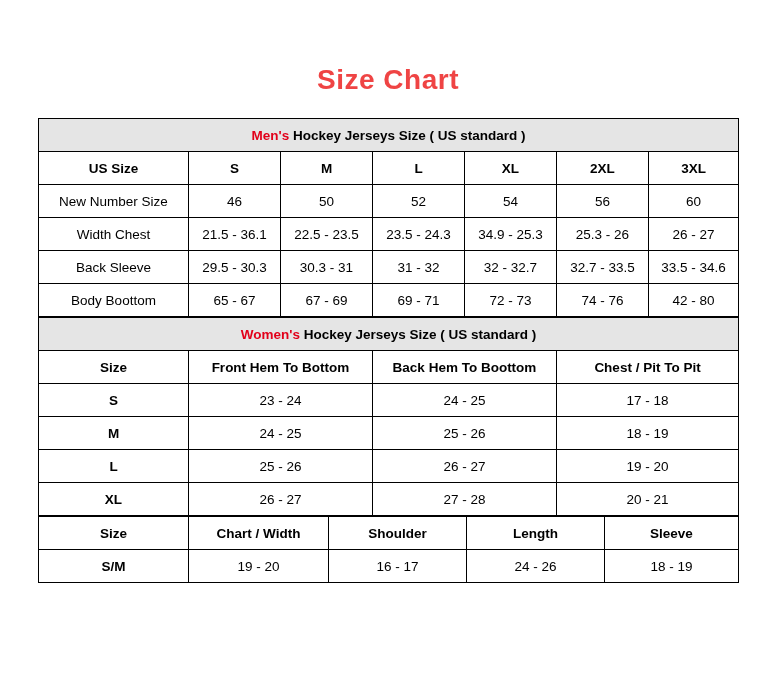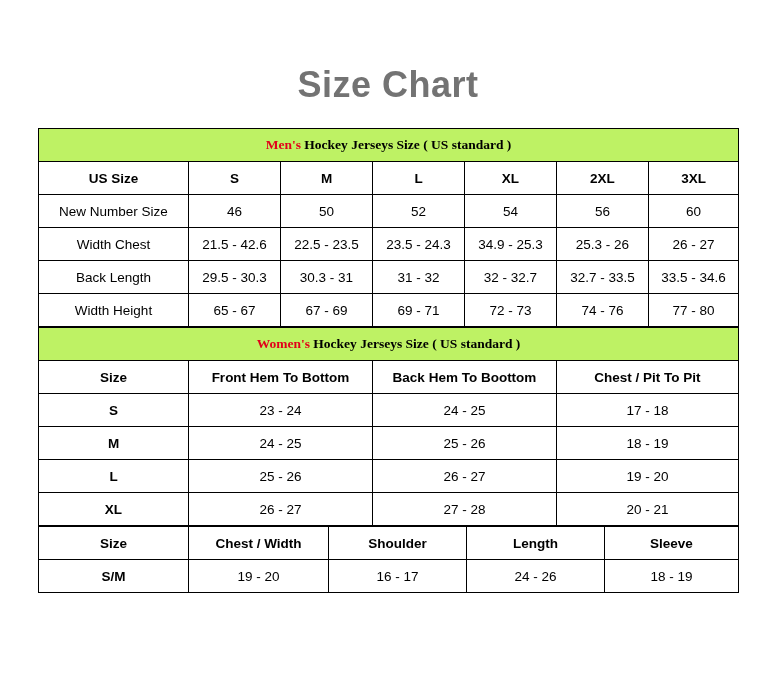--- a/index.html
+++ b/index.html
@@ -15,22 +15,22 @@
     overflow: hidden;
   }
   .page {
     width: 776px;
     height: 692px;
     position: relative;
     box-sizing: border-box;
   }
   .title {
     text-align: center;
-    color: #737373;
-    font-size: 36px;
+    color: #ef4444;
+    font-size: 28px;
     font-weight: bold;
     margin-top: 64px;
     margin-bottom: 2px;
     letter-spacing: 0.5px;
   }
   .chart-wrap {
     margin: 22px 38px 0 38px;
   }
   table.sizechart {
     border-collapse: collapse;
@@ -39,25 +39,24 @@
   }
   table.sizechart td {
     border: 1px solid #000000;
     text-align: center;
     vertical-align: middle;
     font-size: 13.5px;
     height: 28px;
     padding: 2px 2px;
   }
   td.section-head {
-    background: #bef264;
+    background: #e5e5e5;
     font-weight: bold;
     font-size: 15px;
     height: 32px;
-    font-family: Liberation Serif, serif;
   }
   td.section-head .accent {
     color: #e2001a;
   }
   td.colhead {
     font-weight: bold;
     margin-top: 12px;
   }
   td.rowlabel {
     font-weight: normal;
@@ -103,44 +102,44 @@
           <td class="rowlabel">New Number Size</td>
           <td>46</td>
           <td>50</td>
           <td>52</td>
           <td>54</td>
           <td>56</td>
           <td>60</td>
         </tr>
         <tr>
           <td class="rowlabel">Width Chest</td>
-          <td>21.5 - 42.6</td>
+          <td>21.5 - 36.1</td>
           <td>22.5 - 23.5</td>
           <td>23.5 - 24.3</td>
           <td>34.9 - 25.3</td>
           <td>25.3 - 26</td>
           <td>26 - 27</td>
         </tr>
         <tr>
-          <td class="rowlabel">Back Length</td>
+          <td class="rowlabel">Back Sleeve</td>
           <td>29.5 - 30.3</td>
           <td>30.3 - 31</td>
           <td>31 - 32</td>
           <td>32 - 32.7</td>
           <td>32.7 - 33.5</td>
           <td>33.5 - 34.6</td>
         </tr>
         <tr>
-          <td class="rowlabel">Width Height</td>
+          <td class="rowlabel">Body Boottom</td>
           <td>65 - 67</td>
           <td>67 - 69</td>
           <td>69 - 71</td>
           <td>72 - 73</td>
           <td>74 - 76</td>
-          <td>77 - 80</td>
+          <td>42 - 80</td>
         </tr>
       </tbody>
     </table>
 
     <table class="sizechart">
       <colgroup>
         <col style="width:150px">
         <col style="width:184px">
         <col style="width:184px">
         <col style="width:182px">
@@ -186,21 +185,21 @@
       <colgroup>
         <col style="width:150px">
         <col style="width:140px">
         <col style="width:138px">
         <col style="width:138px">
         <col style="width:134px">
       </colgroup>
       <tbody>
         <tr>
           <td class="colhead">Size</td>
-          <td class="colhead">Chest / Width</td>
+          <td class="colhead">Chart / Width</td>
           <td class="colhead">Shoulder</td>
           <td class="colhead">Length</td>
           <td class="colhead">Sleeve</td>
         </tr>
         <tr>
           <td class="rowlabel-bold">S/M</td>
           <td>19 - 20</td>
           <td>16 - 17</td>
           <td>24 - 26</td>
           <td>18 - 19</td>

